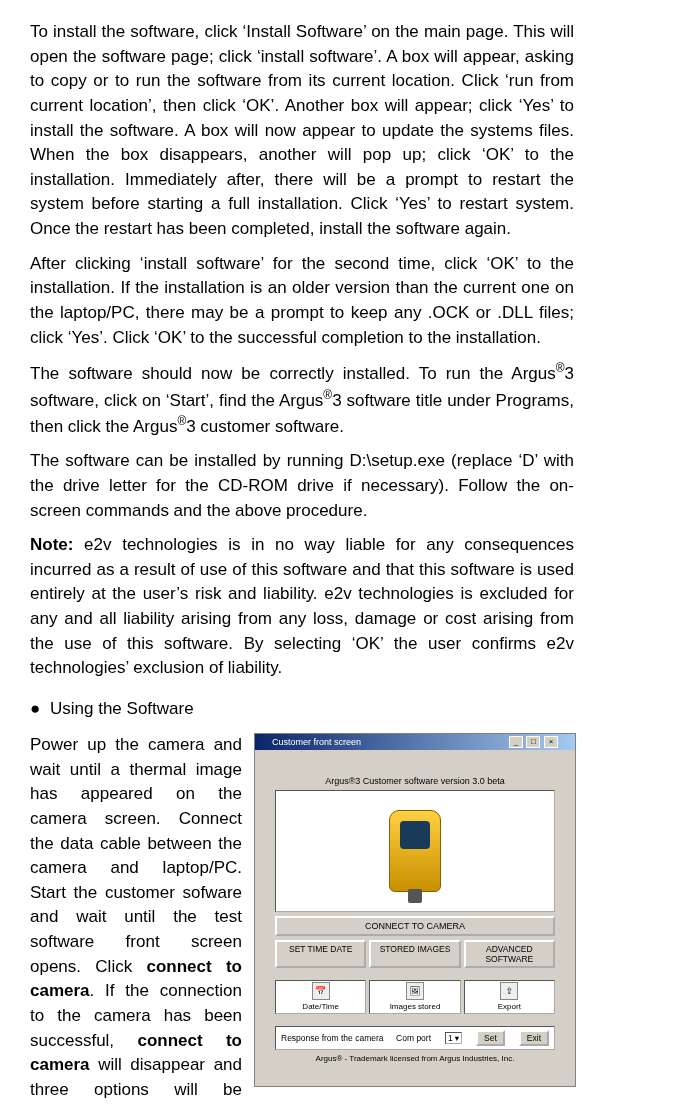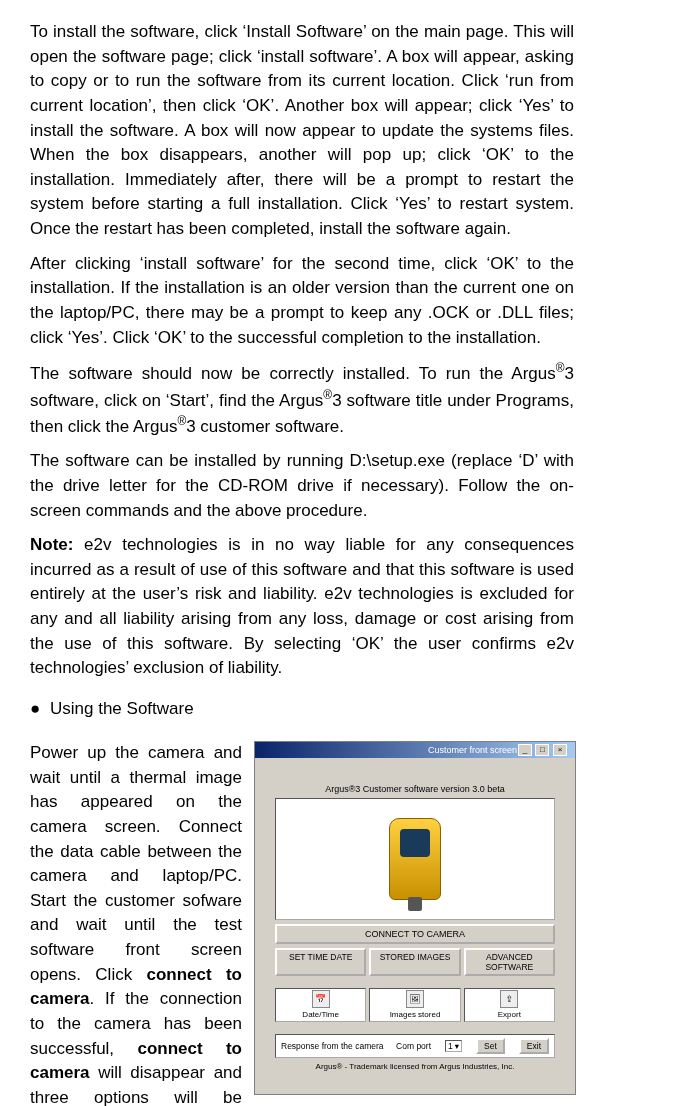--- a/index.html
+++ b/index.html
@@ -16,21 +16,21 @@
   }
   p {
     margin: 0 0  10px 0;
     font-size: 17px;
     line-height: 1.45;
     text-align: justify;
   }
   .note-label { font-weight: 700; }
   .section-heading {
     font-size: 17px;
-    margin: 18px 0 22px 0;
+    margin: 18px 0 14px 0;
   }
   .bullet { display: inline-block; width: 20px; }
   .two-col {
     display: flex;
     gap: 12px;
     align-items: flex-start;
   }
   .two-col .text { flex: 1; }
   .two-col .img-box { width: 320px; }
   sup { font-size: 0.7em; }
@@ -44,23 +44,23 @@
     width: 320px;
     border: 1px solid #808080;
     background: #d4d0c8;
     font-size: 9px;
     font-family: Tahoma, Arial, sans-serif;
     color: #000;
   }
   .titlebar {
     background: linear-gradient(to right, #0a246a, #a6caf0);
     color: #fff;
-    padding: 2px 8px;
+    padding: 2px 17px;
     display: flex;
-    justify-content: flex-end;
+    justify-content: space-between;
     align-items: center;
     font-size: 9px;
   }
   .titlebar .controls span {
     display: inline-block;
     width: 12px; height: 10px;
     background: #d4d0c8;
     border: 1px solid #fff;
     margin-left: 1px;
     text-align: center;

